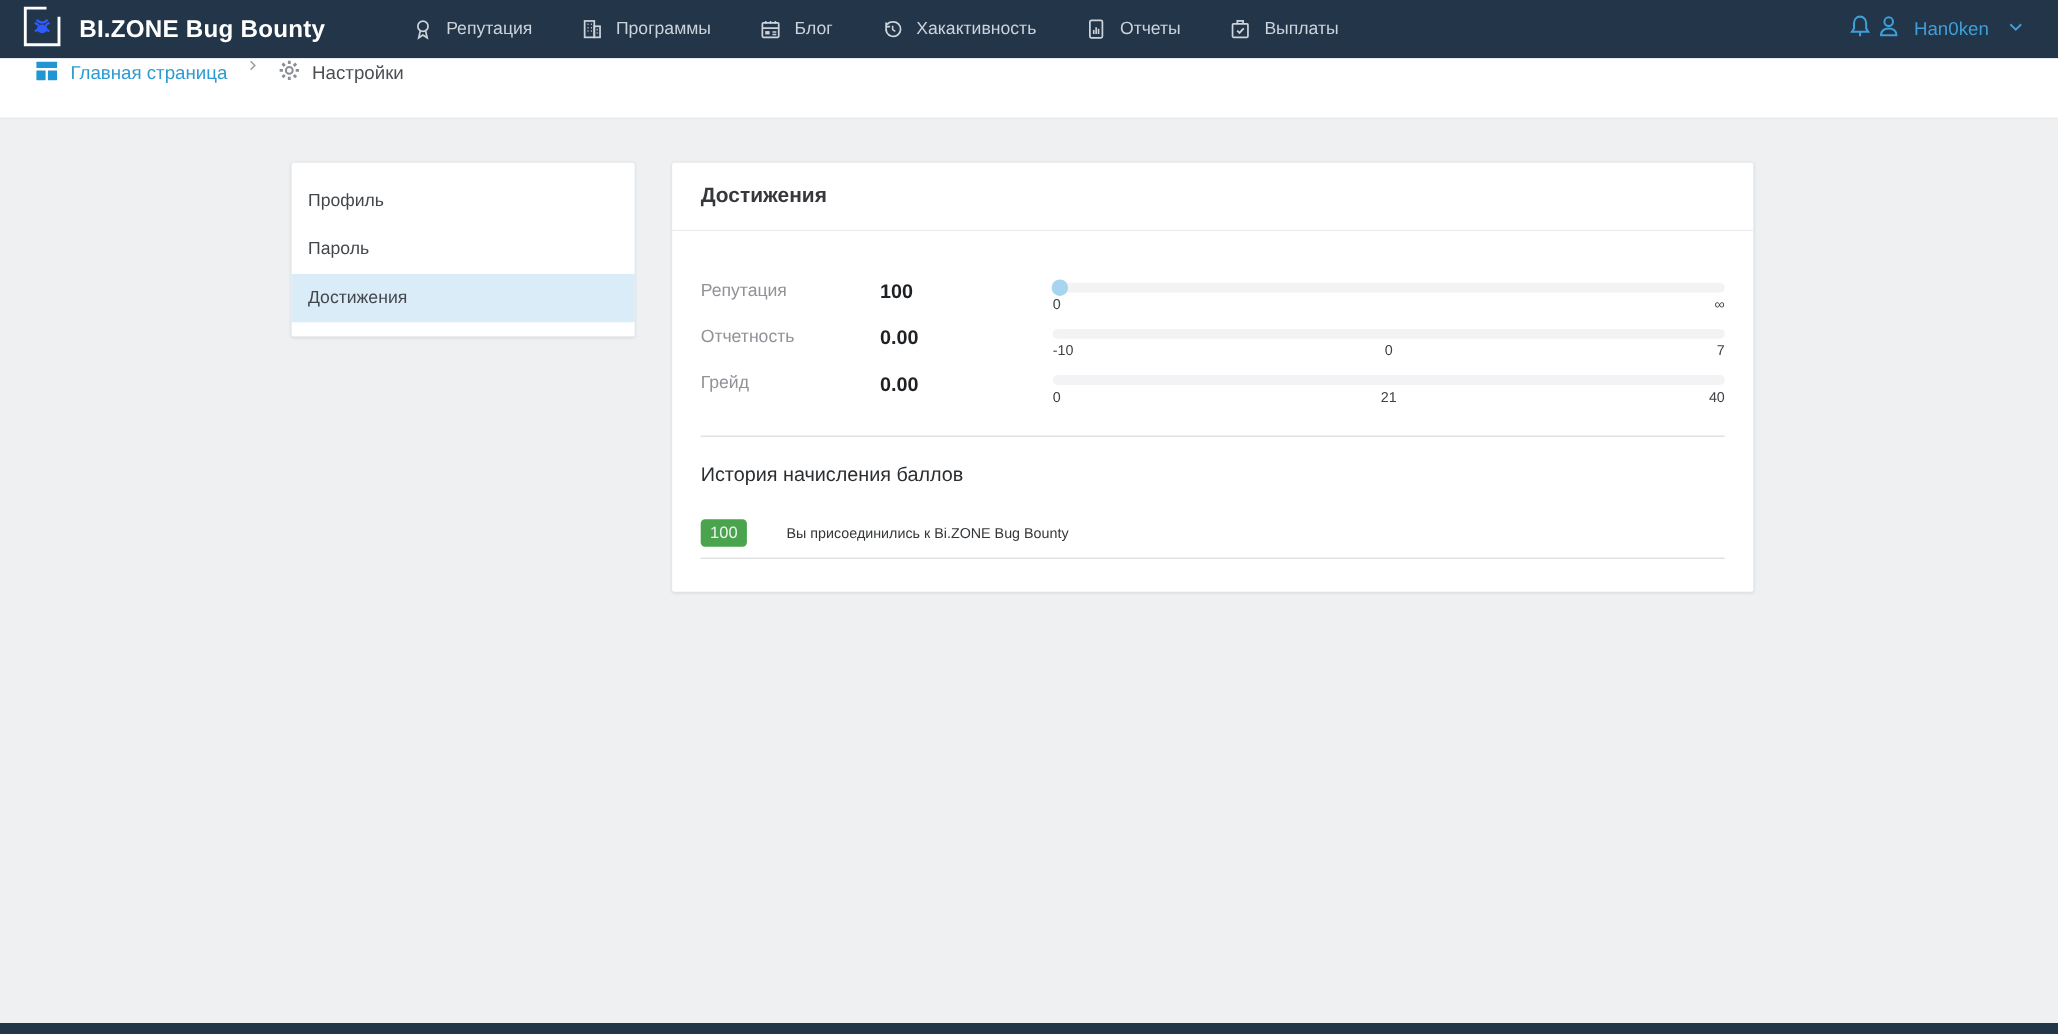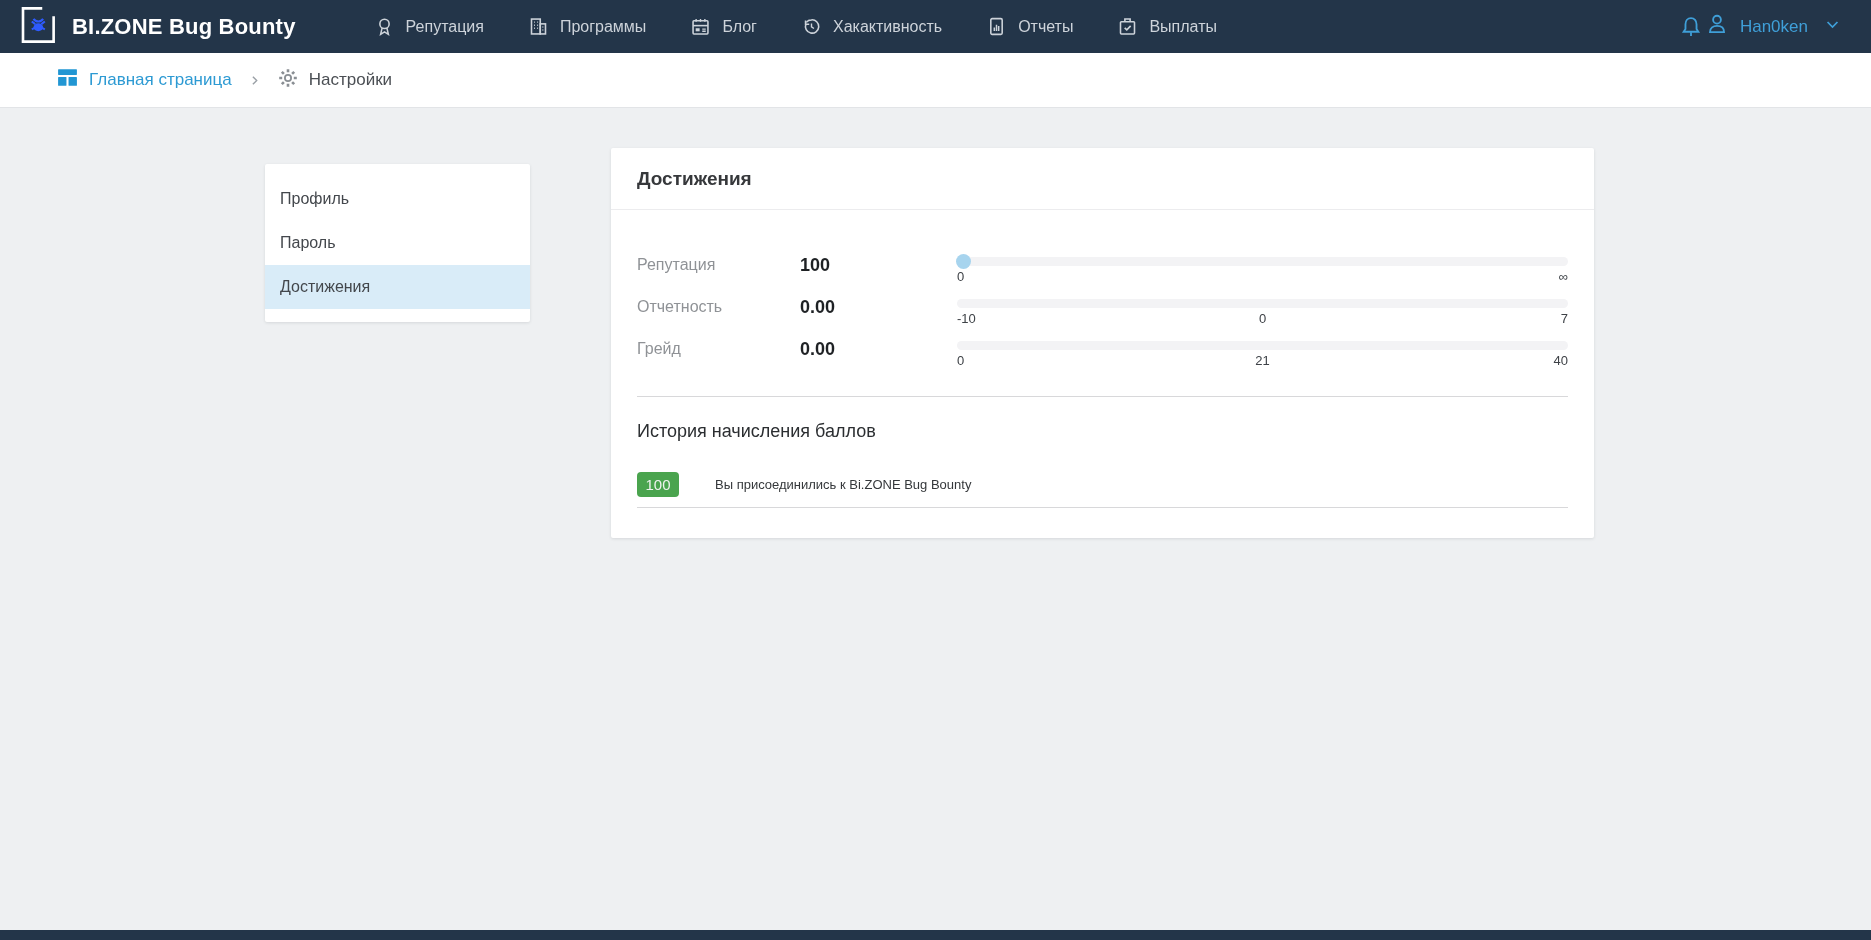--- a/index.html
+++ b/index.html
@@ -44,41 +44,41 @@
     gap: 11px;
     color: #cdd3da;
     font-size: 16px;
     cursor: pointer;
     white-space: nowrap;
   }
   .nav-item svg { display: block; }
   .topnav-right {
     margin-left: auto;
     display: flex;
-    align-items: center;
+    align-items: flex-start;
   }
   .bell-btn { cursor: pointer; display: flex; }
   .user-menu {
     display: flex;
     align-items: center;
     gap: 10px;
     cursor: pointer;
     color: #3f9fd8;
     font-size: 17px;
   }
   .user-menu .chevron { margin-left: 6px; }
 
   
   .breadcrumb-bar {
     height: 55px;
     background: #ffffff;
     border-bottom: 1px solid #e2e4e7;
     display: flex;
-    align-items: center;
-    padding: 0 56px;
+    align-items: flex-start;
+    padding: 0 31px;
   }
   .crumb {
     display: flex;
     align-items: center;
     gap: 10px;
     font-size: 17px;
   }
   .crumb-link { color: #2d9ad3; cursor: pointer; }
   .crumb-current { color: #4b4f54; }
   .crumb-sep { margin: 0 16px; display: flex; }
@@ -92,22 +92,22 @@
     bottom: 10px;
   }
   .card {
     background: #ffffff;
     box-shadow: 0 1px 3px rgba(40,50,60,0.12);
     border-radius: 2px;
   }
   .sidebar-card {
     position: absolute;
     left: 265px;
-    top: 40px;
-    width: 265px;
+    top: 24px;
+    width: 312px;
     padding: 13px 0;
   }
   .side-item {
     height: 44px;
     display: flex;
     align-items: center;
     padding: 0 15px;
     font-size: 16px;
     color: #43474c;
     cursor: pointer;

